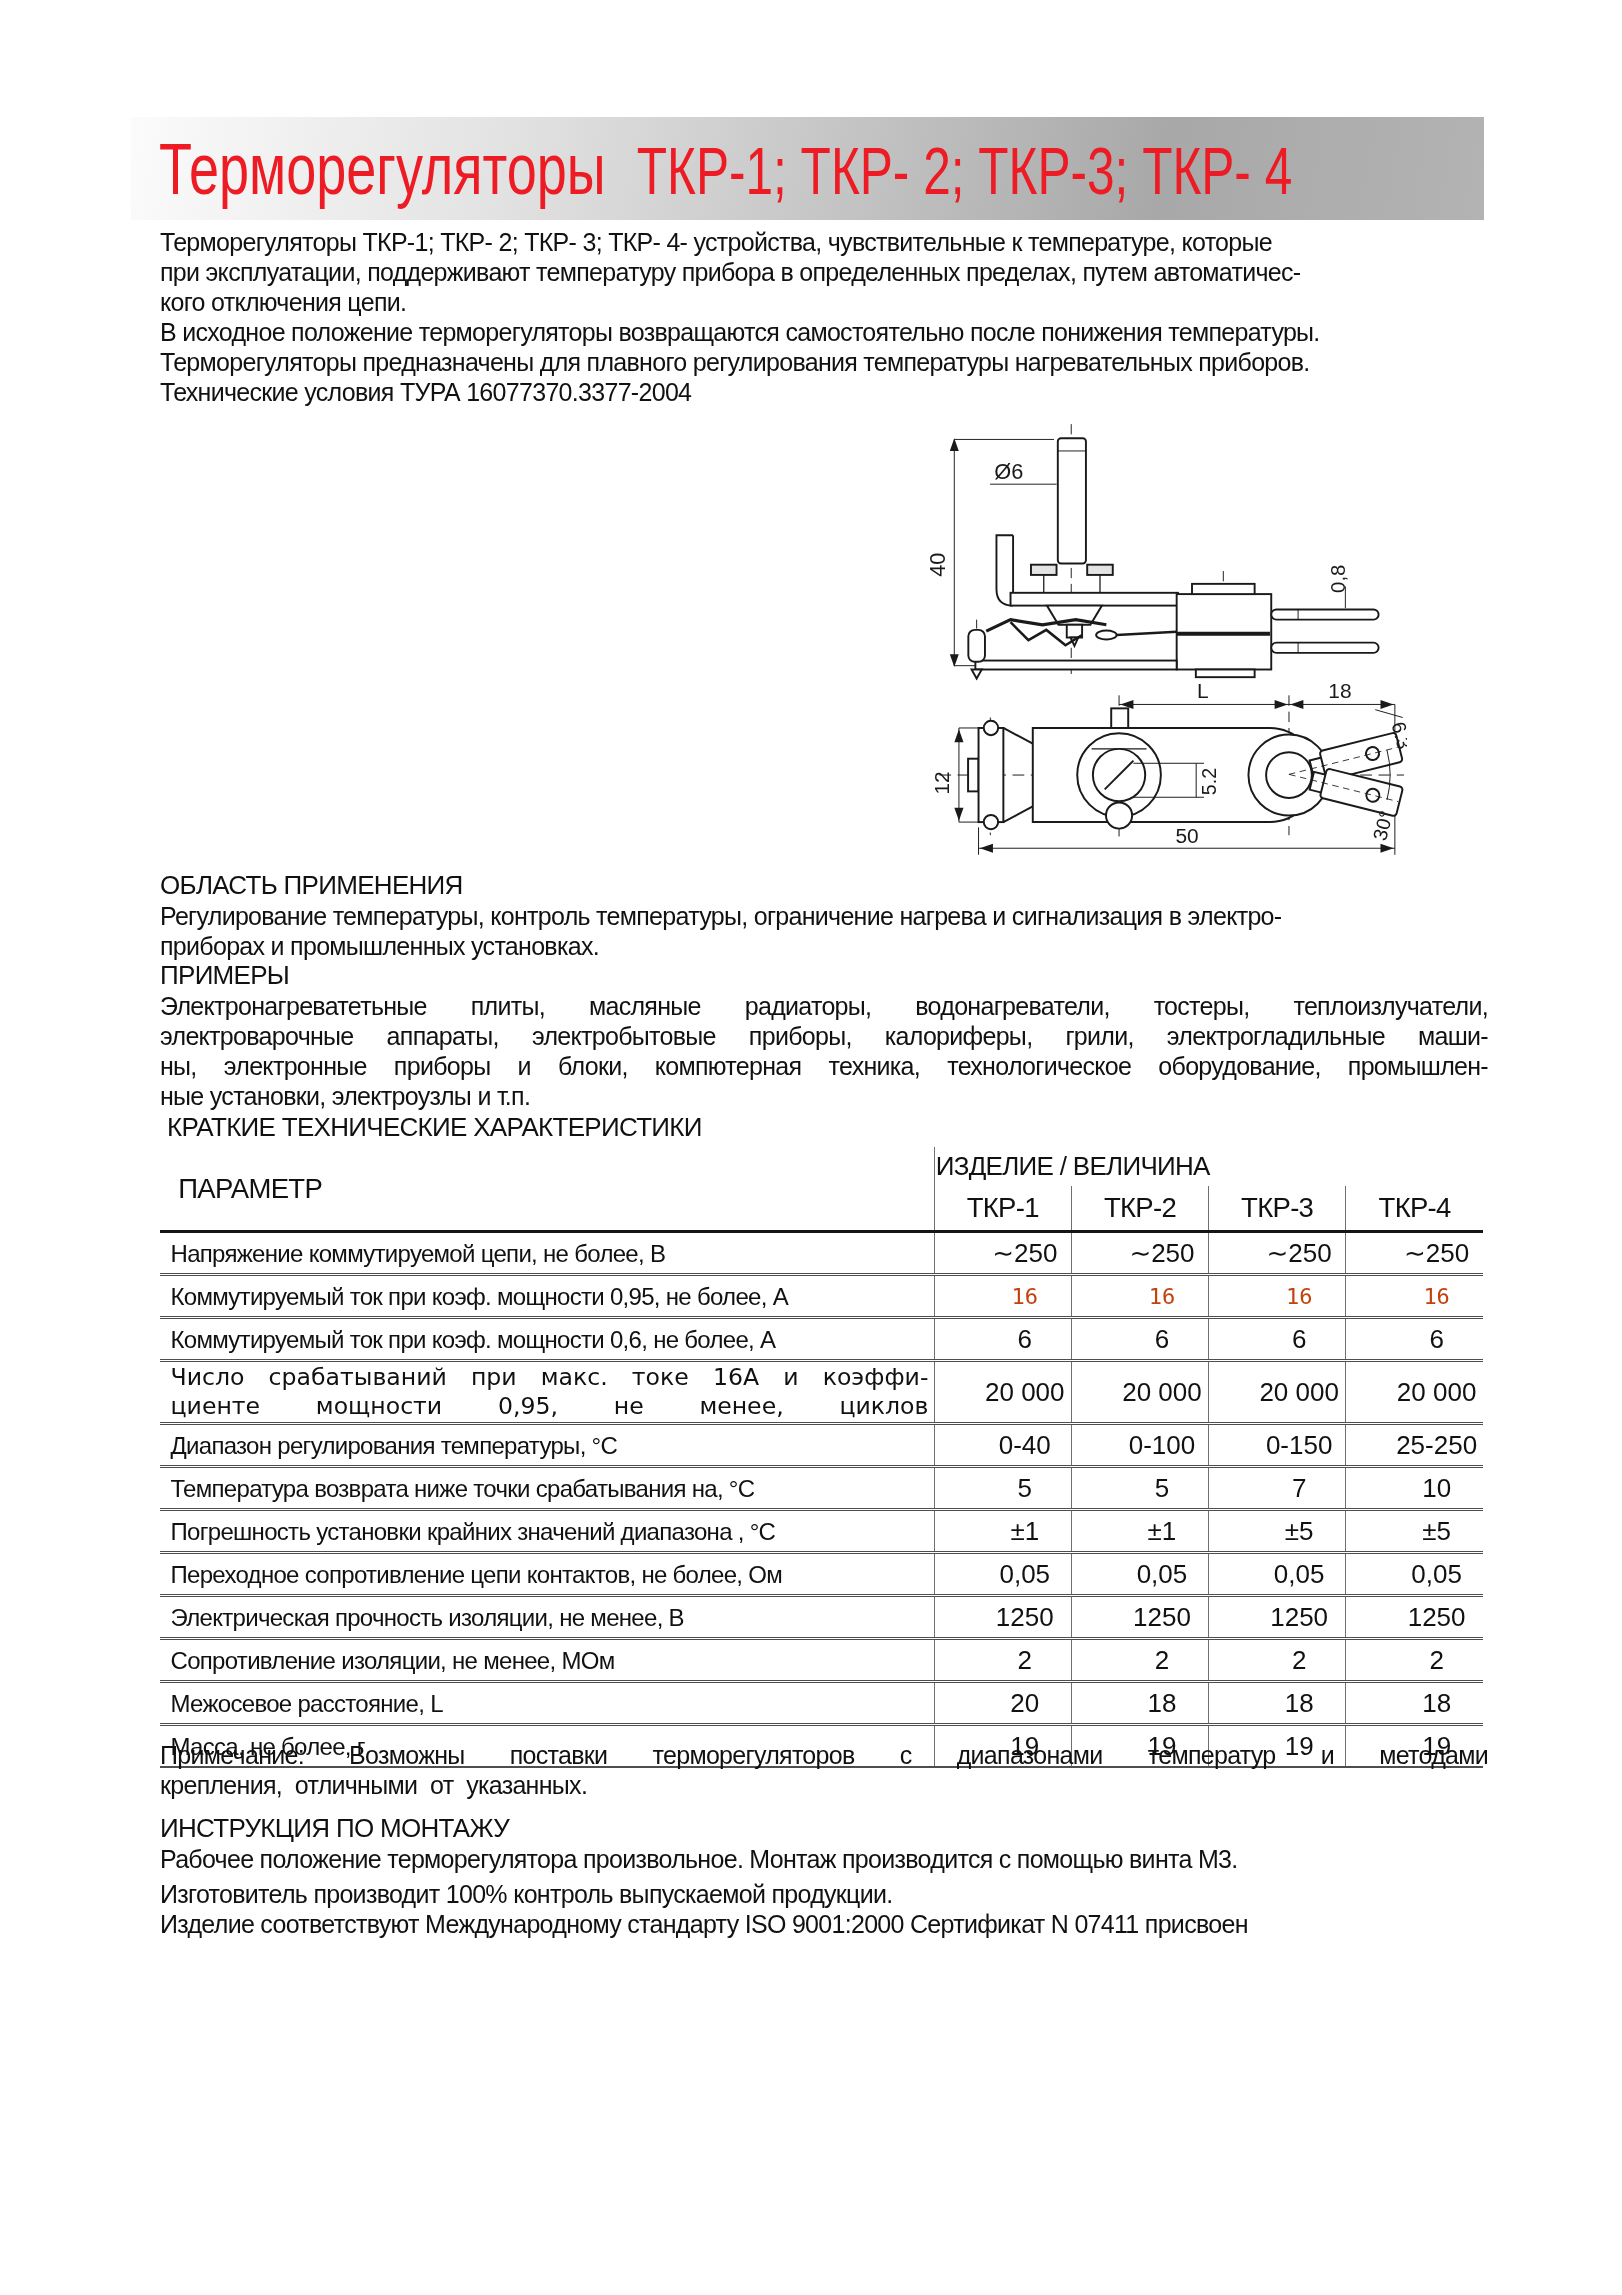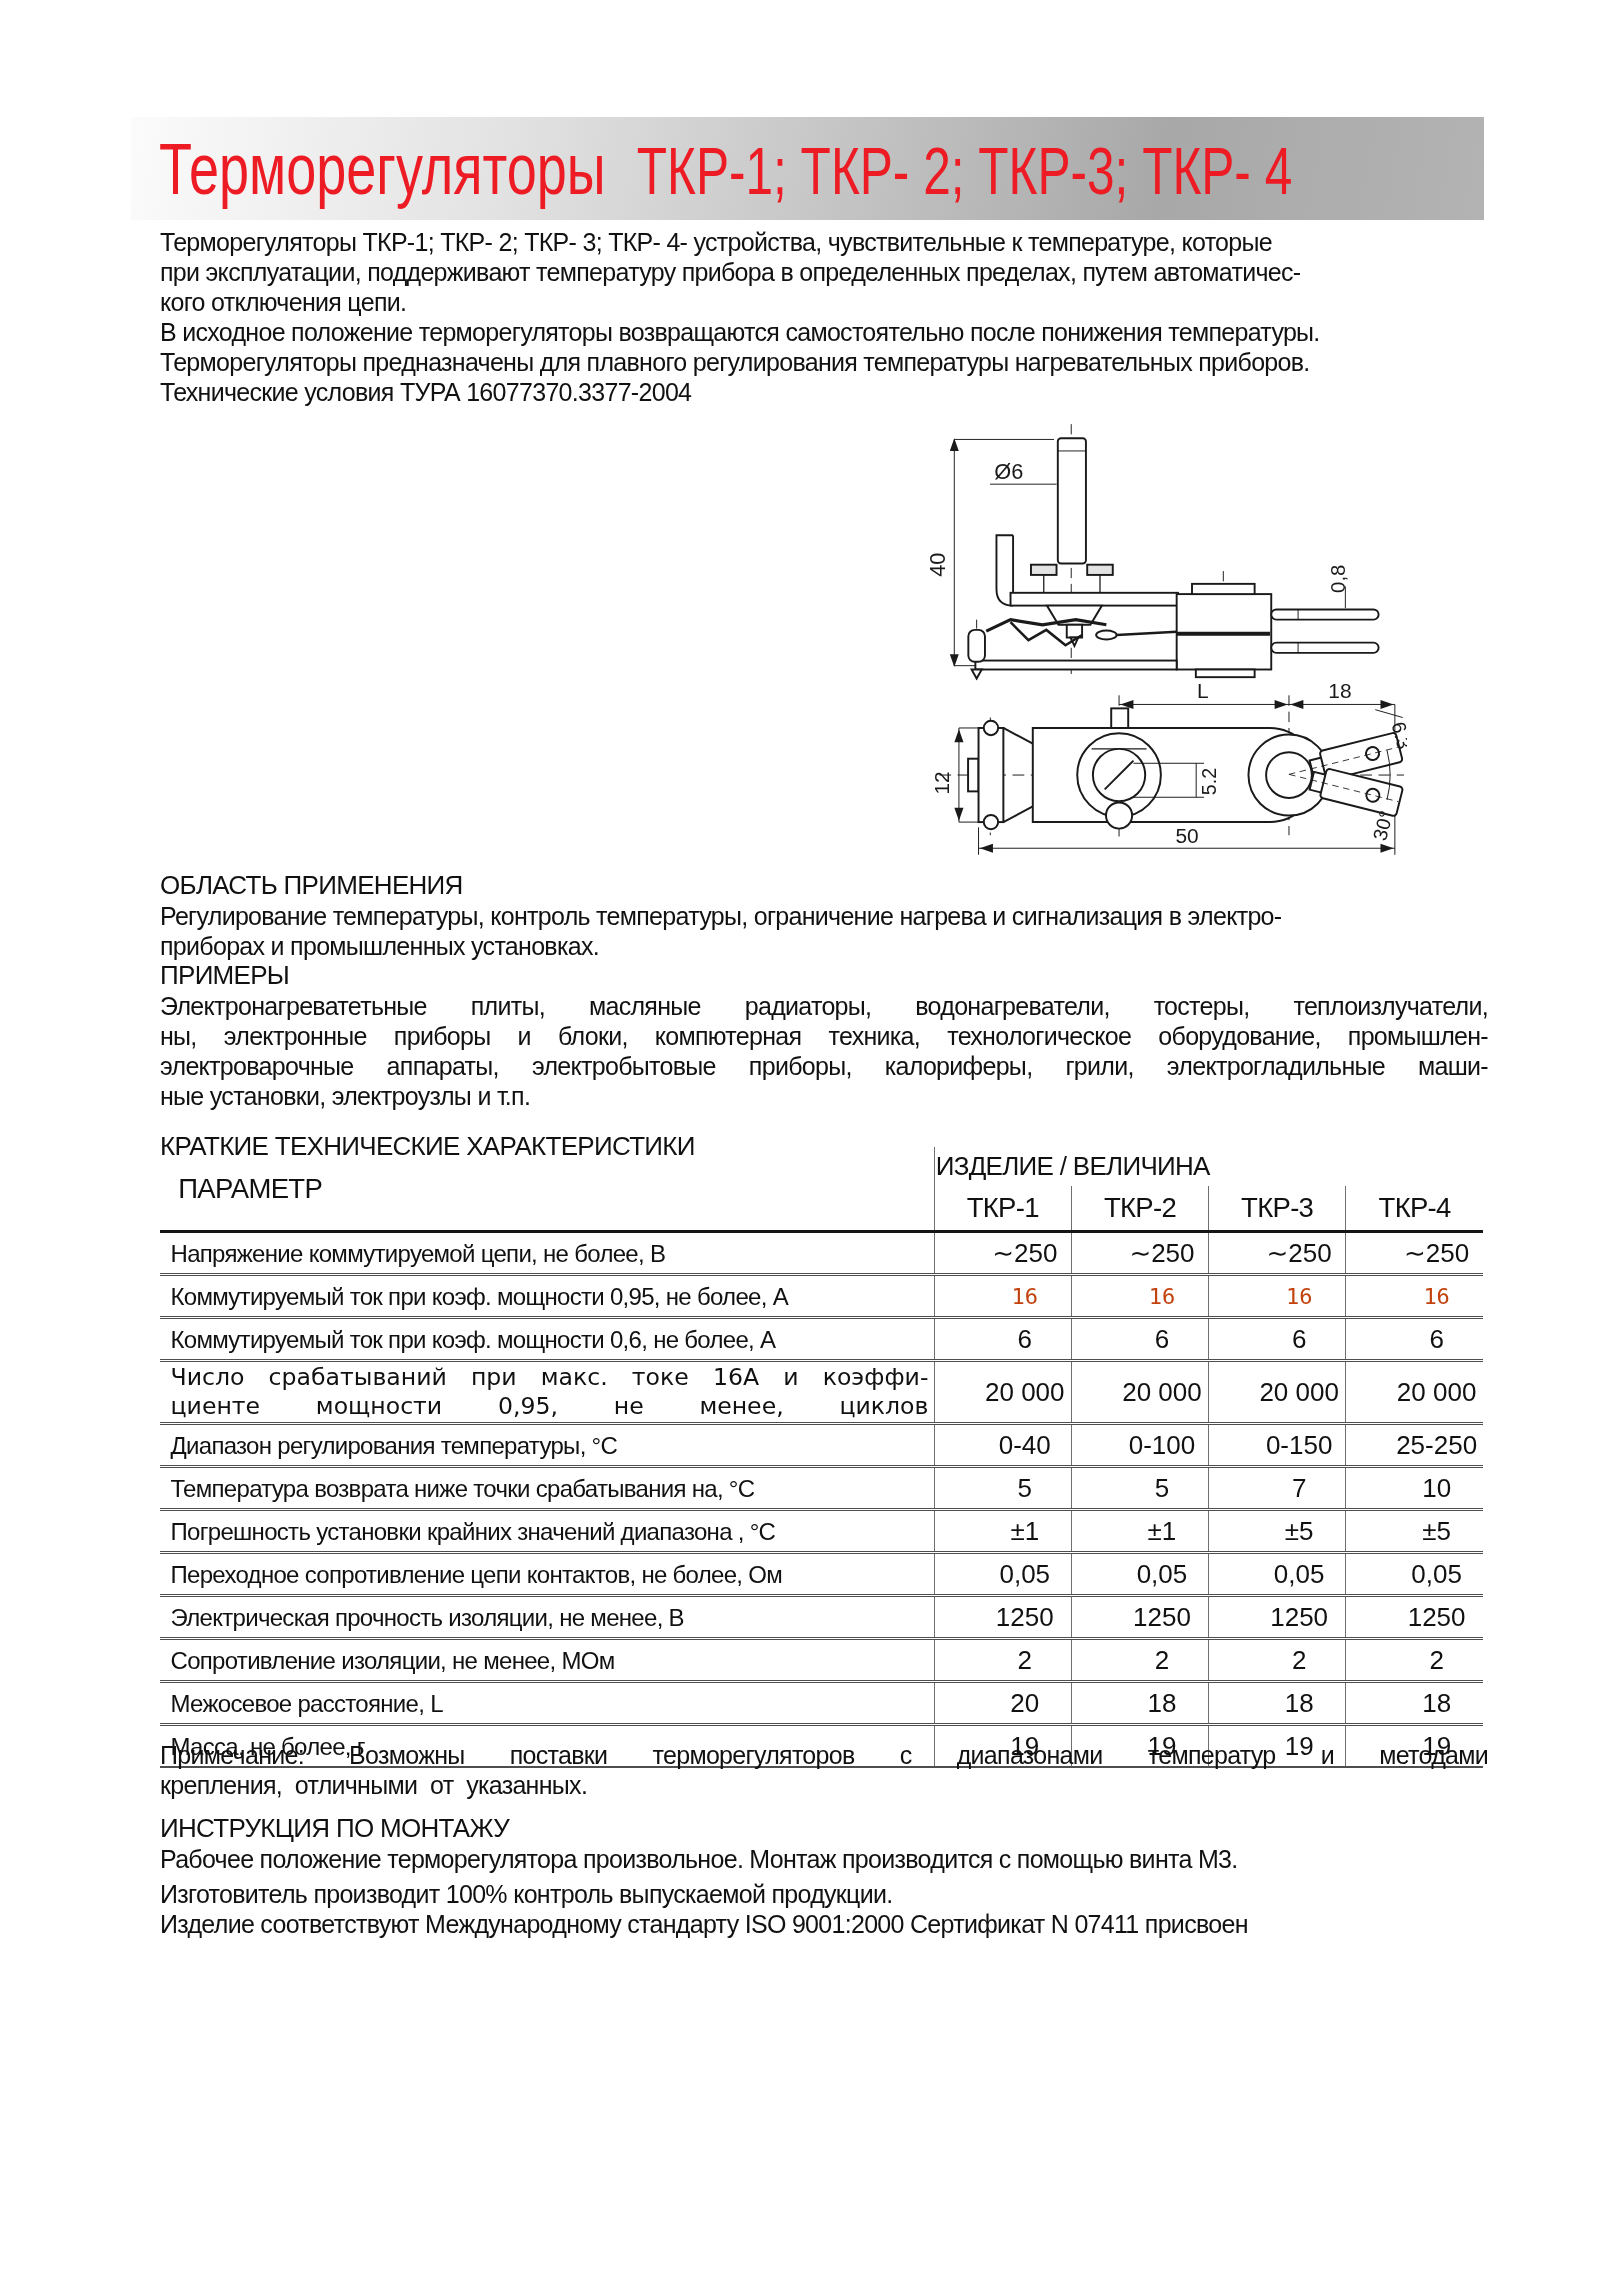--- a/index.html
+++ b/index.html
@@ -190,26 +190,26 @@
 
 <section class="abs txt" style="left:160px;top:870px;">
   <div class="h">ОБЛАСТЬ ПРИМЕНЕНИЯ</div>
   <div>Регулирование температуры, контроль температуры, ограничение нагрева и сигнализация в электро-</div>
   <div>приборах и промышленных установках.</div>
 </section>
 
 <section class="abs txt" style="left:160px;top:960px;">
   <div class="h">ПРИМЕРЫ</div>
   <div class="j-line">Электронагреватетьные плиты, масляные радиаторы, водонагреватели, тостеры, теплоизлучатели,</div>
+  <div class="j-line">электроварочные аппараты, электробытовые приборы, калориферы, грили, электрогладильные маши-</div>
   <div class="j-line">ны, электронные приборы и блоки, компютерная техника, технологическое оборудование, промышлен-</div>
-  <div class="j-line">электроварочные аппараты, электробытовые приборы, калориферы, грили, электрогладильные маши-</div>
   <div>ные установки, электроузлы и т.п.</div>
 </section>
 
-<div class="abs h" style="left:160px;top:1112px;margin-top:19px;">КРАТКИЕ ТЕХНИЧЕСКИЕ ХАРАКТЕРИСТИКИ</div>
+<div class="abs h" style="left:167px;top:1112px;">КРАТКИЕ ТЕХНИЧЕСКИЕ ХАРАКТЕРИСТИКИ</div>
 
 <table class="specs abs" style="left:160px;top:1147px;">
   <colgroup>
     <col class="c-param">
       <col class="c-val">
       <col class="c-val">
       <col class="c-val">
       <col class="c-val">
   </colgroup>
   <thead>

